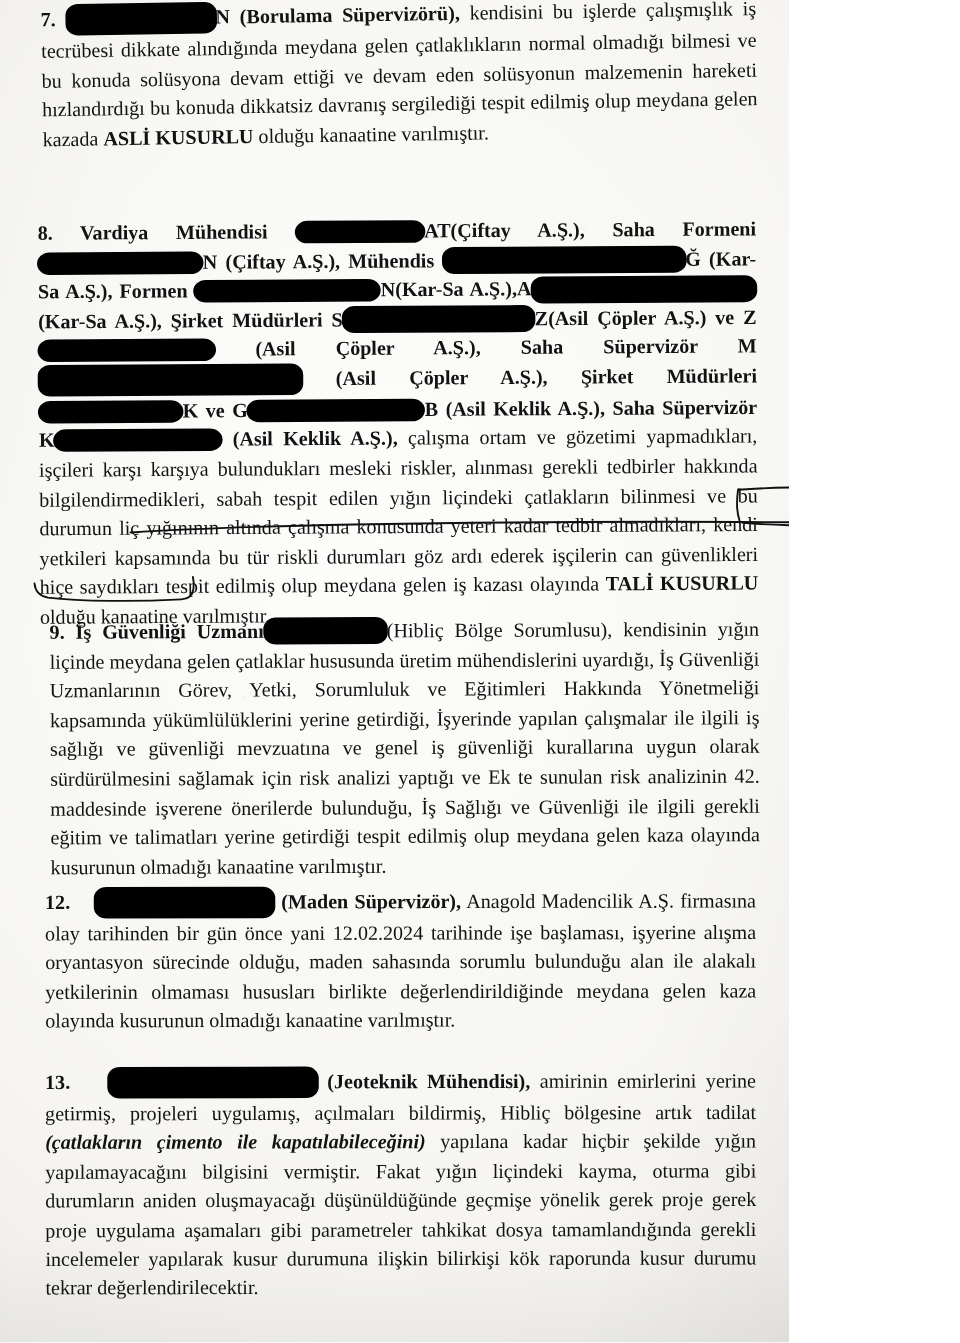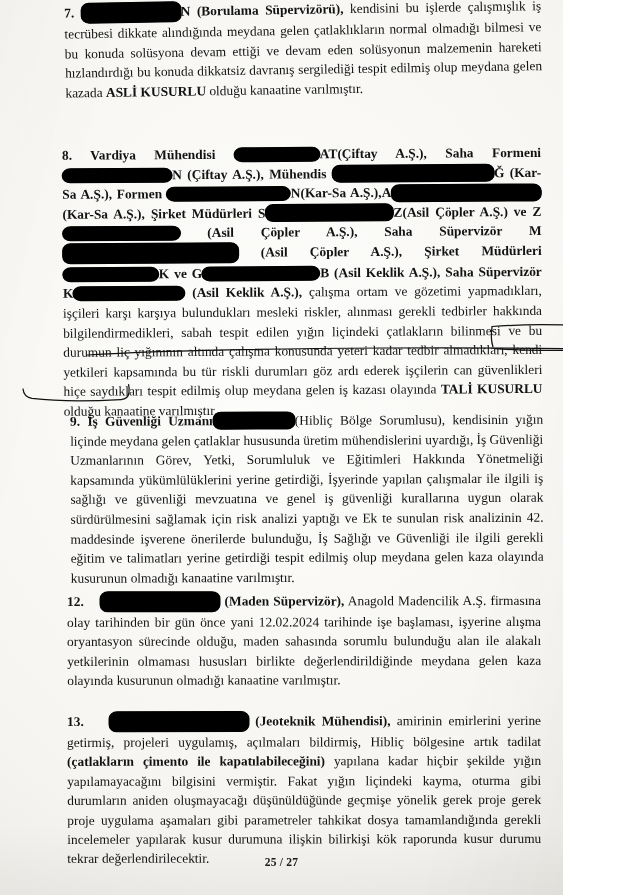--- a/index.html
+++ b/index.html
@@ -16,21 +16,20 @@
   }
 
   
   #page {
     position: relative;
     width: 526px;
     height: 895px;
     background:
       radial-gradient(ellipse 120% 90% at 48% 40%, #fdfdfb 0%, #f6f5f2 58%, #eceae5 86%, #e2e0da 100%);
     overflow: hidden;
-    padding-left: 37px;
   }
   
   #page::before {
     content: "";
     position: absolute;
     inset: 0;
     pointer-events: none;
     background:
       radial-gradient(circle at 12% 8%,   rgba(0,0,0,.030) 0 1px, transparent 2px),
       radial-gradient(circle at 74% 17%,  rgba(0,0,0,.024) 0 1px, transparent 2px),
@@ -62,21 +61,21 @@
     color: #121212;
     text-align: justify;
     text-justify: inter-word;
     font-size: 13.4px;
     line-height: 19.4px;
     text-indent: 0;
     -webkit-font-smoothing: none;
   }
 
   .b  { font-weight: bold; }
-  .it { }
+  .it { font-style: italic; }
   .num { font-weight: bold; }
 
   
   .skew-a { transform: rotate(-0.9deg); transform-origin: 0 0; }
   .skew-b { transform: rotate(-0.35deg); transform-origin: 0 0; }
   .skew-c { transform: rotate(-0.25deg); transform-origin: 0 0; }
   .skew-d { transform: rotate(-0.12deg); transform-origin: 0 0; }
 
   
   .redact {
@@ -196,15 +195,14 @@
     </svg>
   </div>
 
   <div class="ink" style="left:20px; top:382px;">
     <svg width="130" height="24" viewBox="0 0 130 24" aria-hidden="true">
       <path d="M3,7 C3.5,12 6,15.4 12,16.4 C34,19 70,19.2 101,17.6
                C106,17.3 108.5,14.8 109,10.4 C109.4,6.8 109,4.2 108.6,2.6"></path>
     </svg>
   </div>
 
-  <div class="page-footer">25 / 27</div>
 
 </div>
 
 </body></html>

